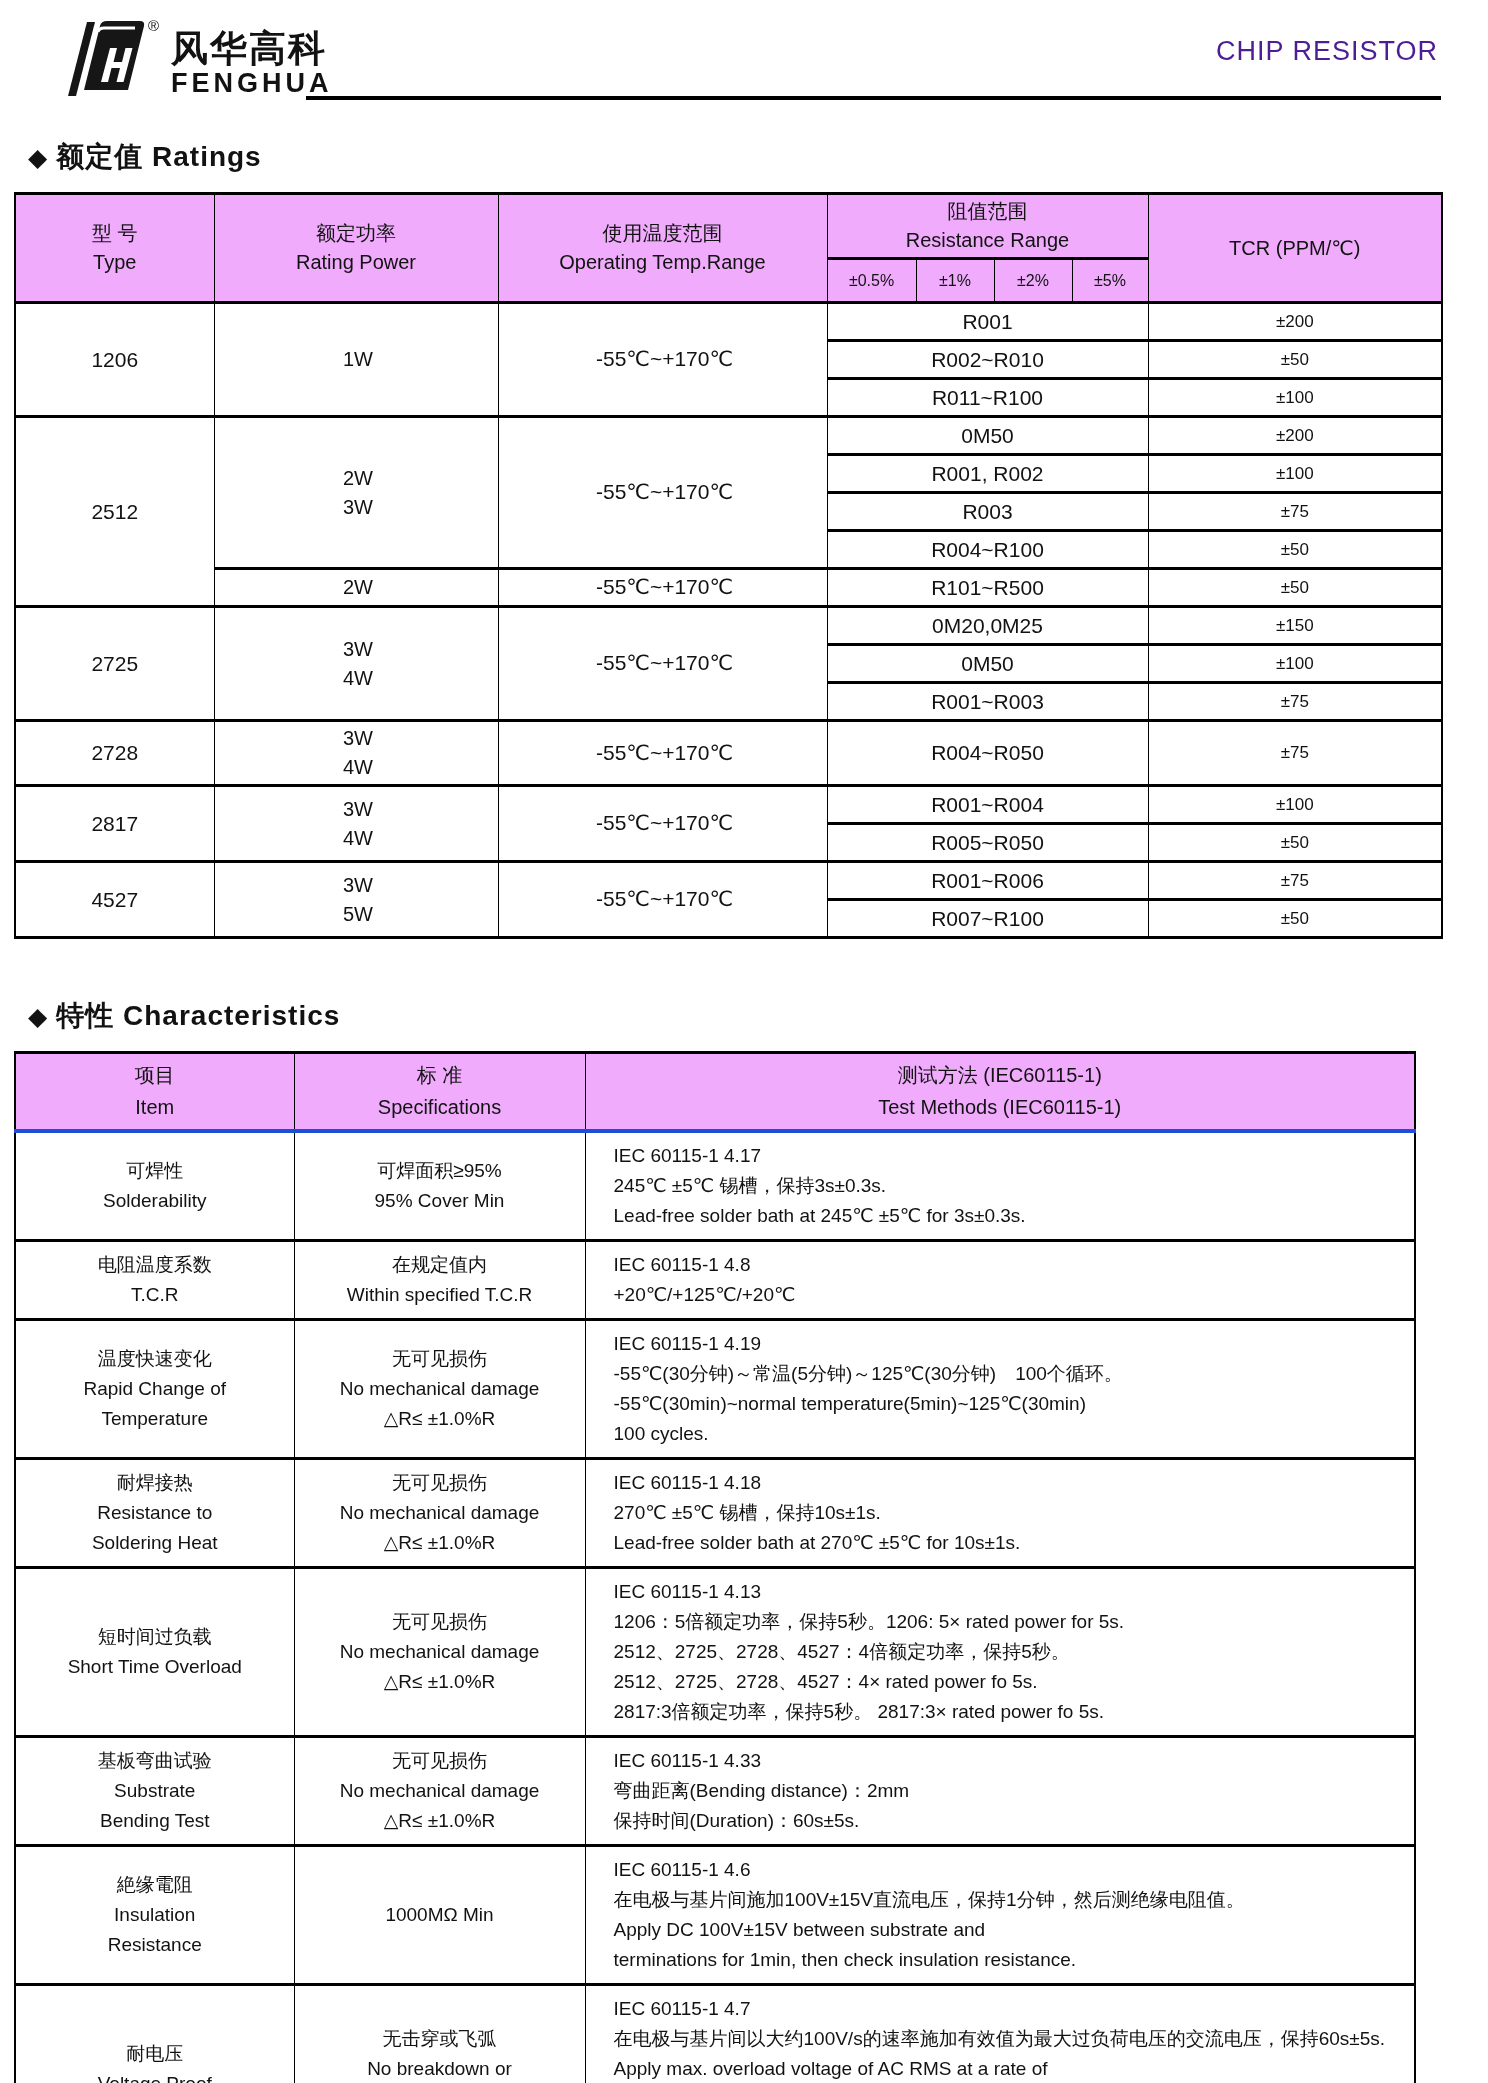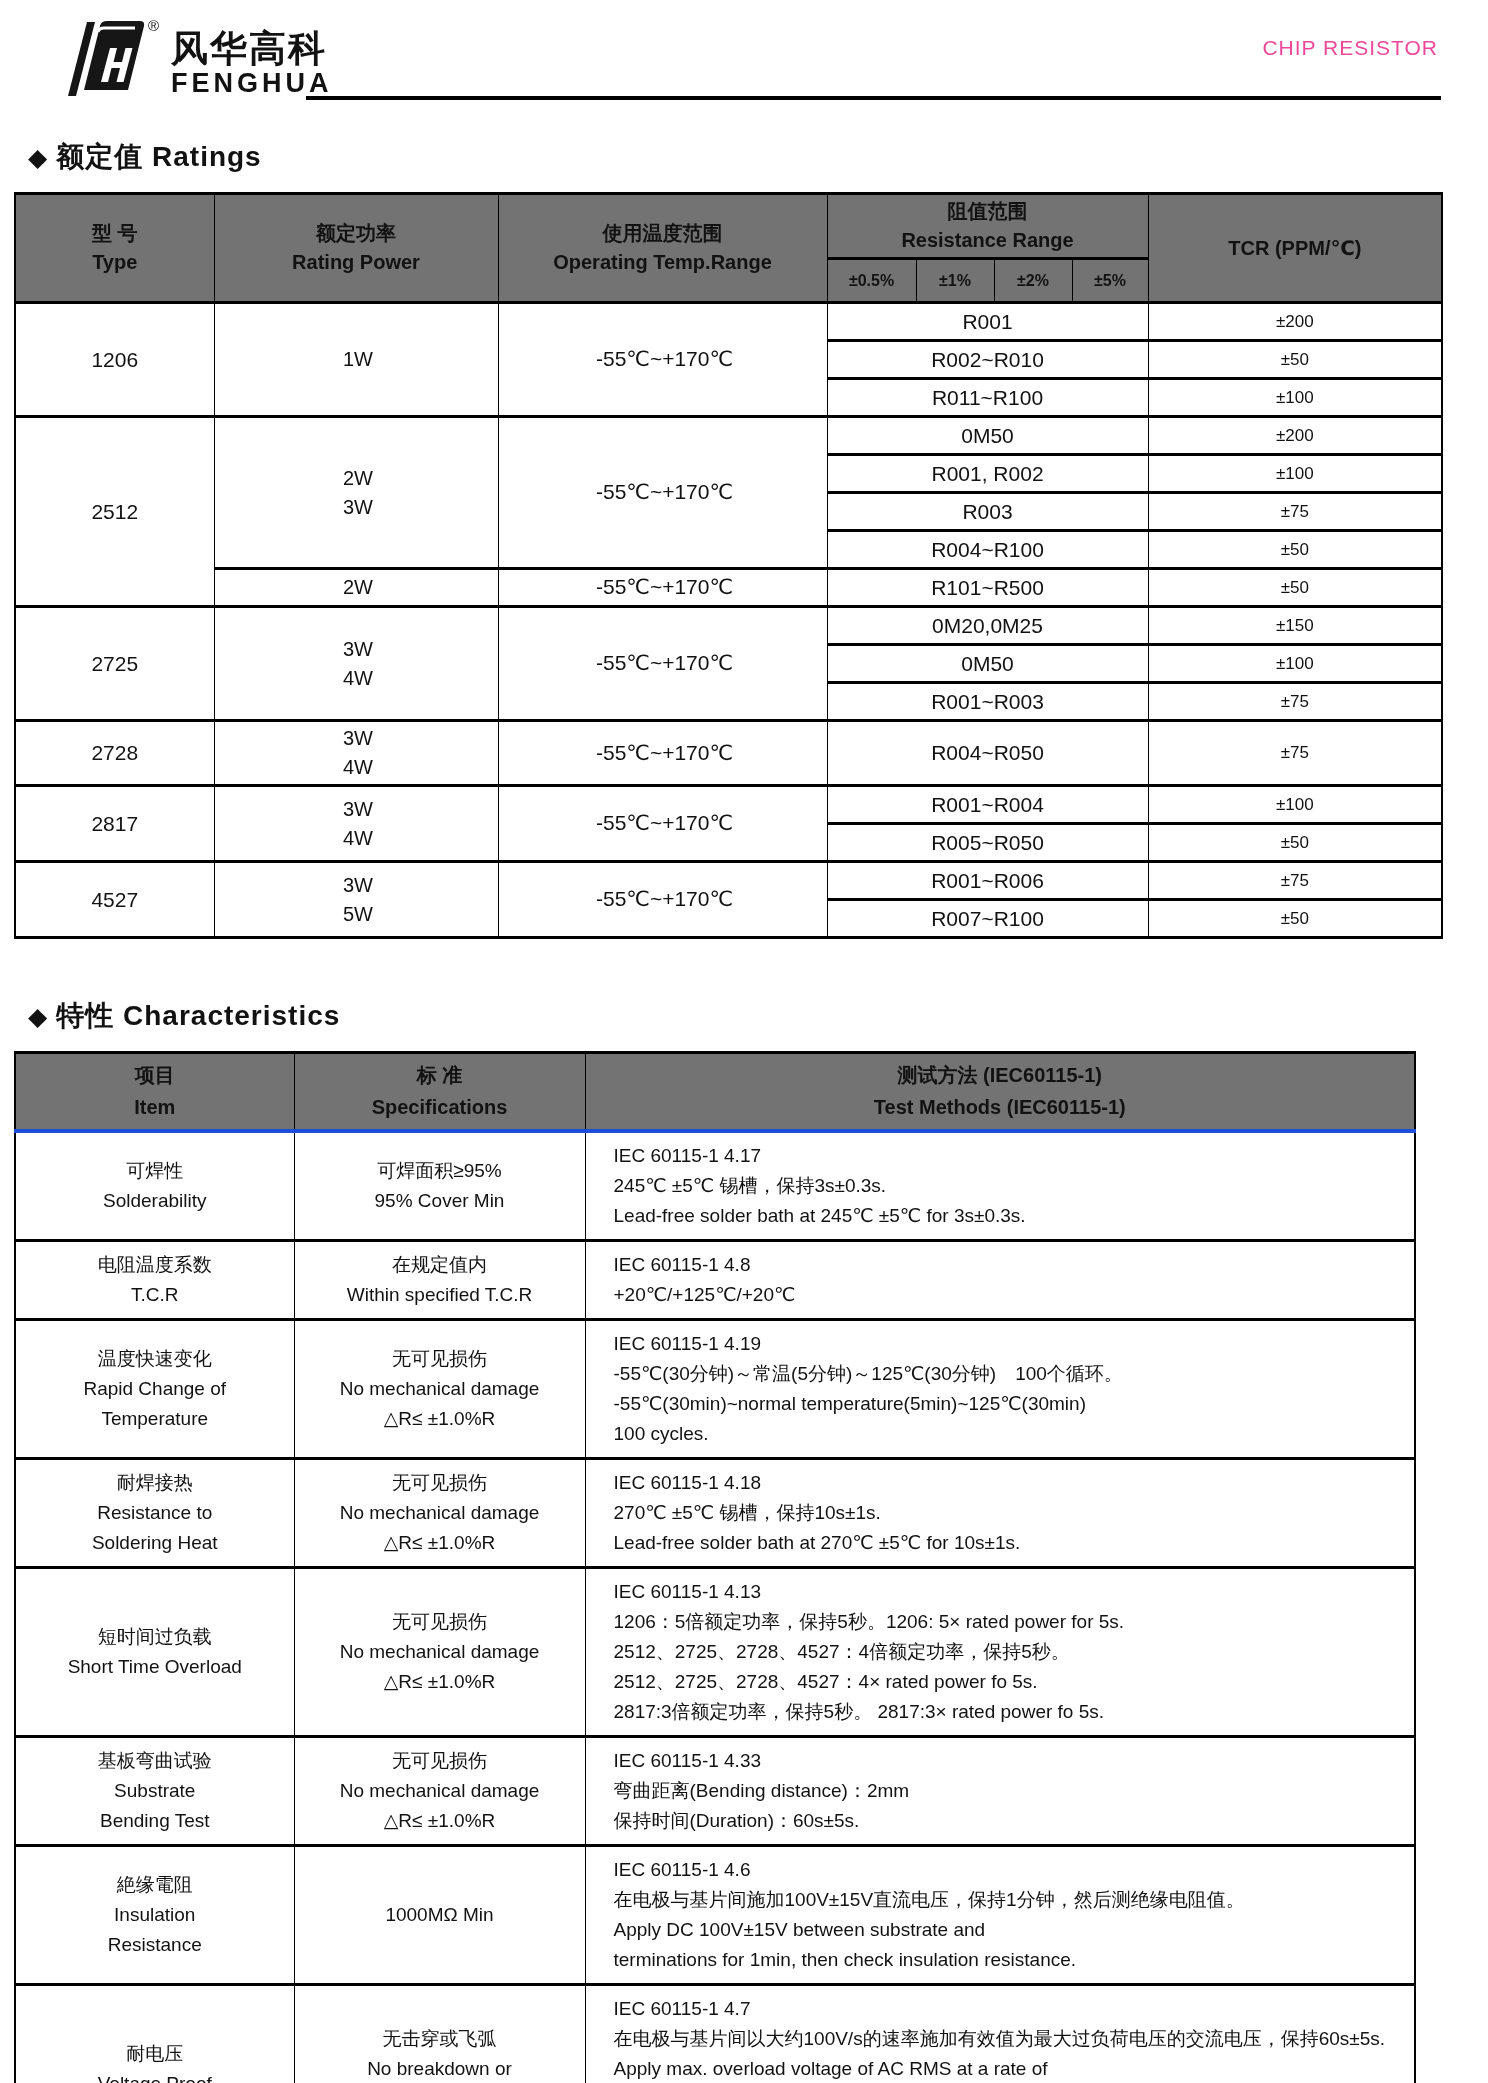--- a/index.html
+++ b/index.html
@@ -12,32 +12,32 @@
   .page { padding:8px 0 20px 14px; position:relative; }
 
   
   .topbar { position:relative; height:100px; }
   .logo { position:absolute; left:40px; top:8px; display:flex; align-items:flex-start; }
   .logo-mark { width:92px; height:82px; }
   .reg { font-size:15px; line-height:1; margin:2px 2px 0 2px; color:#111; }
   .brand { margin-left:10px; margin-top:14px; }
   .brand-zh { font-size:37px; font-weight:bold; letter-spacing:2px; line-height:1.05; }
   .brand-en { font-size:27px; font-weight:bold; letter-spacing:4px; line-height:1.1; }
-  .chip-title { position:absolute; right:50px; top:28px; font-size:21px; letter-spacing:1px; color:#ec4899; }
+  .chip-title { position:absolute; right:50px; top:28px; font-size:27px; letter-spacing:1px; color:#4c1d95; }
   .header-rule { position:absolute; left:292px; right:47px; top:88px; height:4px; background:#000; }
 
   
   .sec-heading { font-size:28px; font-weight:bold; margin:30px 0 16px 14px; letter-spacing:1px; }
   .sec-heading .bullet { font-size:25px; margin-right:8px; }
   .sec-heading.second { margin-top:58px; }
 
   
   table { border-collapse:collapse; table-layout:fixed; }
   th, td { border:1px solid #000; padding:2px 6px; text-align:center; vertical-align:middle; }
-  th { background:#737373; font-weight:bold; }
+  th { background:#f0abfc; font-weight:normal; }
   .pre { white-space:pre-line; }
 
   
   .t1 { width:1427px; border:2px solid #000; }
   .t1 th, .t1 td { border-top:3px solid #000; border-bottom:3px solid #000; }
   .t1 th { font-size:20px; line-height:1.45; height:52px; }
   .t1 th.tol { font-size:16px; height:44px; padding:2px 14px; }
   .t1 td { font-size:21px; height:38px; }
   .t1 td.tcr { font-size:17px; }
   .t1 tr.tall td { height:57px; }

